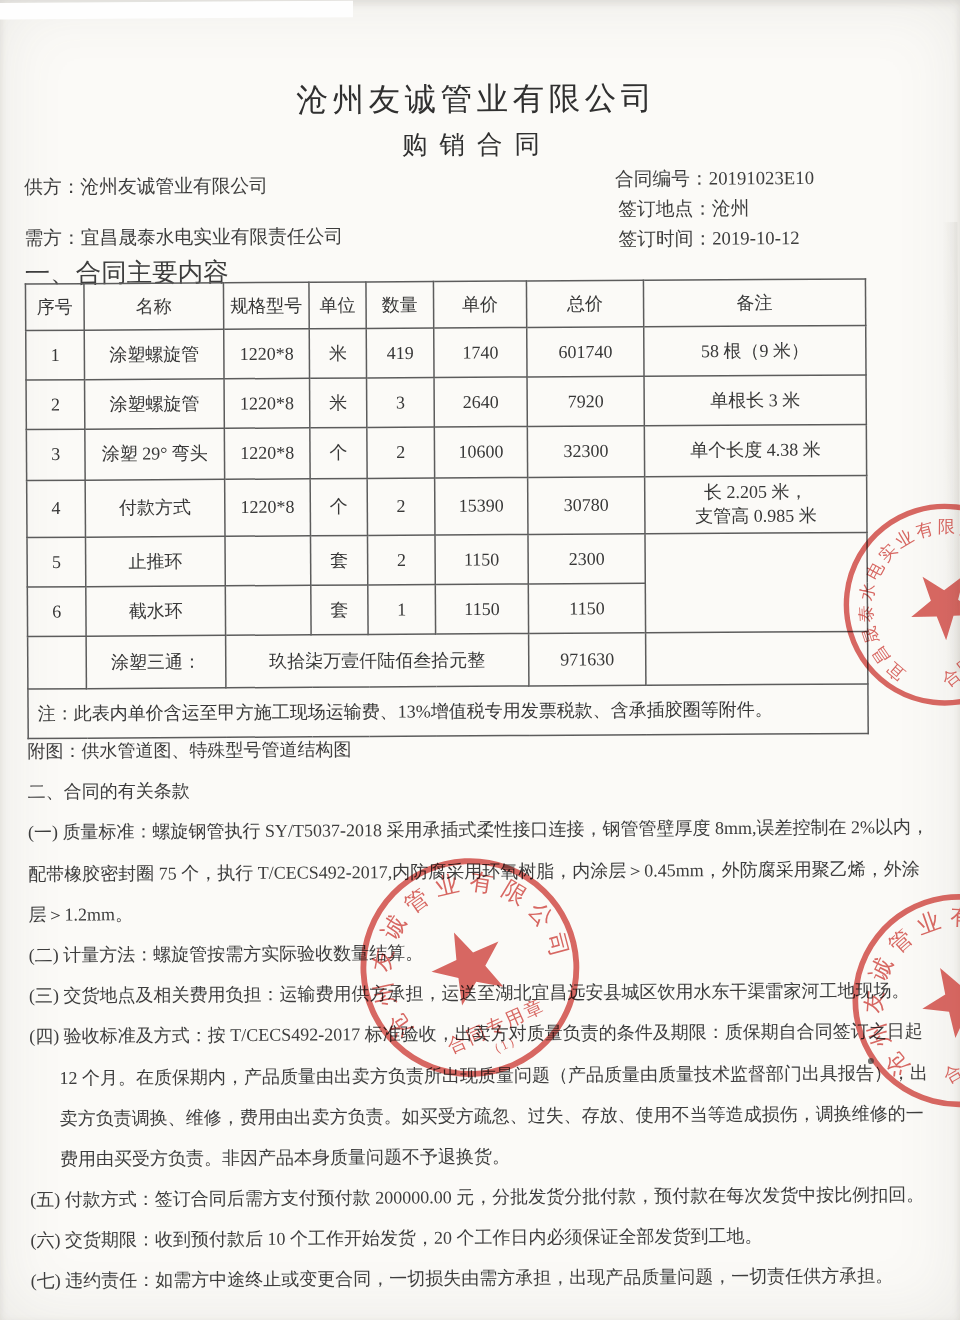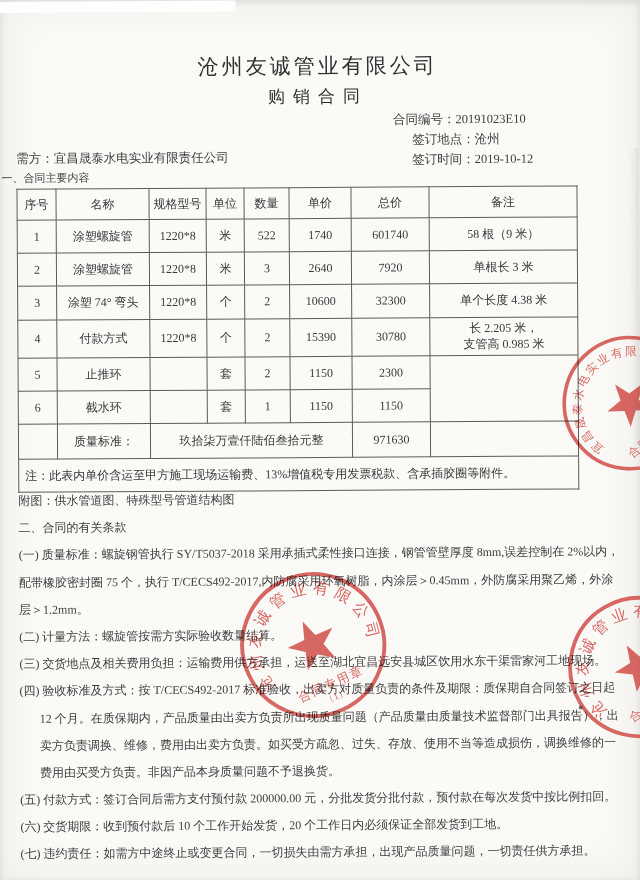--- a/index.html
+++ b/index.html
@@ -15,24 +15,24 @@
   .artifact-right{position:absolute;right:0;top:150px;width:10px;height:300px;background:linear-gradient(to left,rgba(150,145,135,.12),transparent);}
 
   .doc-title{position:absolute;top:52px;left:0;width:100%;text-align:center;
     font-size:21px;letter-spacing:3px;color:#303030;}
   .doc-subtitle{position:absolute;top:85px;left:0;width:100%;text-align:center;
     font-size:17px;letter-spacing:8px;color:#303030;}
 
   .meta{position:absolute;font-size:12.5px;white-space:nowrap;}
   .m-supplier{left:18px;top:115px;}
   .m-buyer{left:18px;top:149px;}
-  .m-no{left:395px;top:112px;text-align:right;}
+  .m-no{left:412px;top:112px;text-align:right;}
   .m-place{left:414px;top:132px;}
   .m-date{left:414px;top:152px;}
-  .sec1-head{position:absolute;left:3px;top:169px;font-size:11px;}
+  .sec1-head{position:absolute;left:18px;top:169px;font-size:17px;}
 
   .tbl-wrap{position:absolute;left:18px;top:187px;}
   table{border-collapse:collapse;table-layout:fixed;width:560px;}
   td,th{border:1px solid #5c5c5c;font-weight:normal;font-size:12px;
     text-align:center;vertical-align:middle;padding:0 2px;overflow:hidden;color:#383838;}
   table{border:1.5px solid #4a4a4a;}
   tr.hrow{height:31px;}
   tr.r{height:33px;}
   tr.r3{height:34px;}
   tr.r4{height:38px;}
@@ -61,20 +61,21 @@
 <body>
 
 <div class="page">
   <div class="sheet">
     <div class="artifact-top"></div>
     <div class="artifact-right"></div>
 
     <div class="doc-title">沧州友诚管业有限公司</div>
     <div class="doc-subtitle">购销合同</div>
 
+    <div class="meta m-supplier">供方：沧州友诚管业有限公司</div>
     <div class="meta m-buyer">需方：宜昌晟泰水电实业有限责任公司</div>
     <div class="meta m-no">合同编号：20191023E10</div>
     <div class="meta m-place">签订地点：沧州</div>
     <div class="meta m-date">签订时间：2019-10-12</div>
 
     <div class="sec1-head">一、合同主要内容</div>
 
     <div class="tbl-wrap">
       <table>
         <colgroup>
@@ -96,38 +97,38 @@
           <th>数量</th>
           <th>单价</th>
           <th>总价</th>
           <th>备注</th>
         </tr>
         <tr class="r">
           <td>1</td>
           <td>涂塑螺旋管</td>
           <td>1220*8</td>
           <td>米</td>
-          <td>522</td>
+          <td>419</td>
           <td>1740</td>
           <td>601740</td>
           <td>58 根（9 米）</td>
         </tr>
         <tr class="r">
           <td>2</td>
           <td>涂塑螺旋管</td>
           <td>1220*8</td>
           <td>米</td>
           <td>3</td>
           <td>2640</td>
           <td>7920</td>
           <td>单根长 3 米</td>
         </tr>
         <tr class="r3">
           <td>3</td>
-          <td>涂塑 74° 弯头</td>
+          <td>涂塑 29° 弯头</td>
           <td>1220*8</td>
           <td>个</td>
           <td>2</td>
           <td>10600</td>
           <td>32300</td>
           <td>单个长度 4.38 米</td>
         </tr>
         <tr class="r4">
           <td>4</td>
           <td>付款方式</td>
@@ -153,21 +154,21 @@
           <td>6</td>
           <td>截水环</td>
           <td></td>
           <td>套</td>
           <td>1</td>
           <td>1150</td>
           <td>1150</td>
         </tr>
         <tr class="trow">
           <td></td>
-          <td>质量标准：</td>
+          <td>涂塑三通：</td>
           <td colspan="4">玖拾柒万壹仟陆佰叁拾元整</td>
           <td>971630</td>
           <td></td>
         </tr>
         <tr class="nrow">
           <td colspan="8" class="note-cell">注：此表内单价含运至甲方施工现场运输费、13%增值税专用发票税款、含承插胶圈等附件。</td>
         </tr>
       </tbody>
         </table>
     </div>

